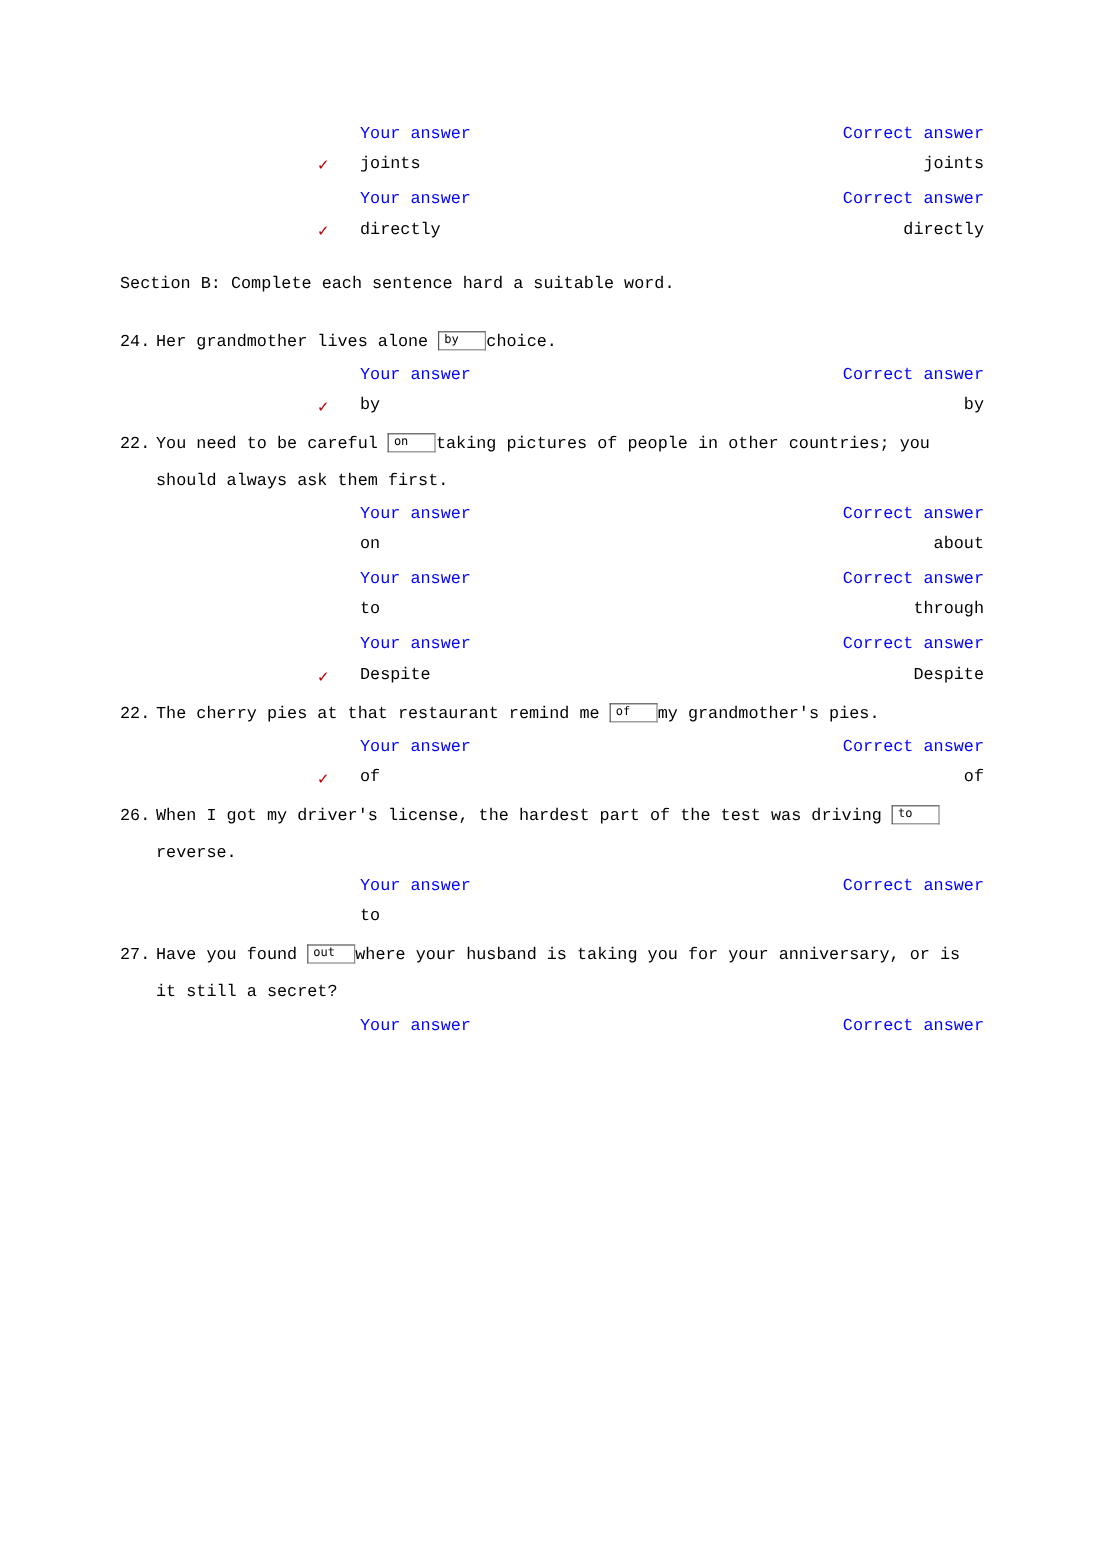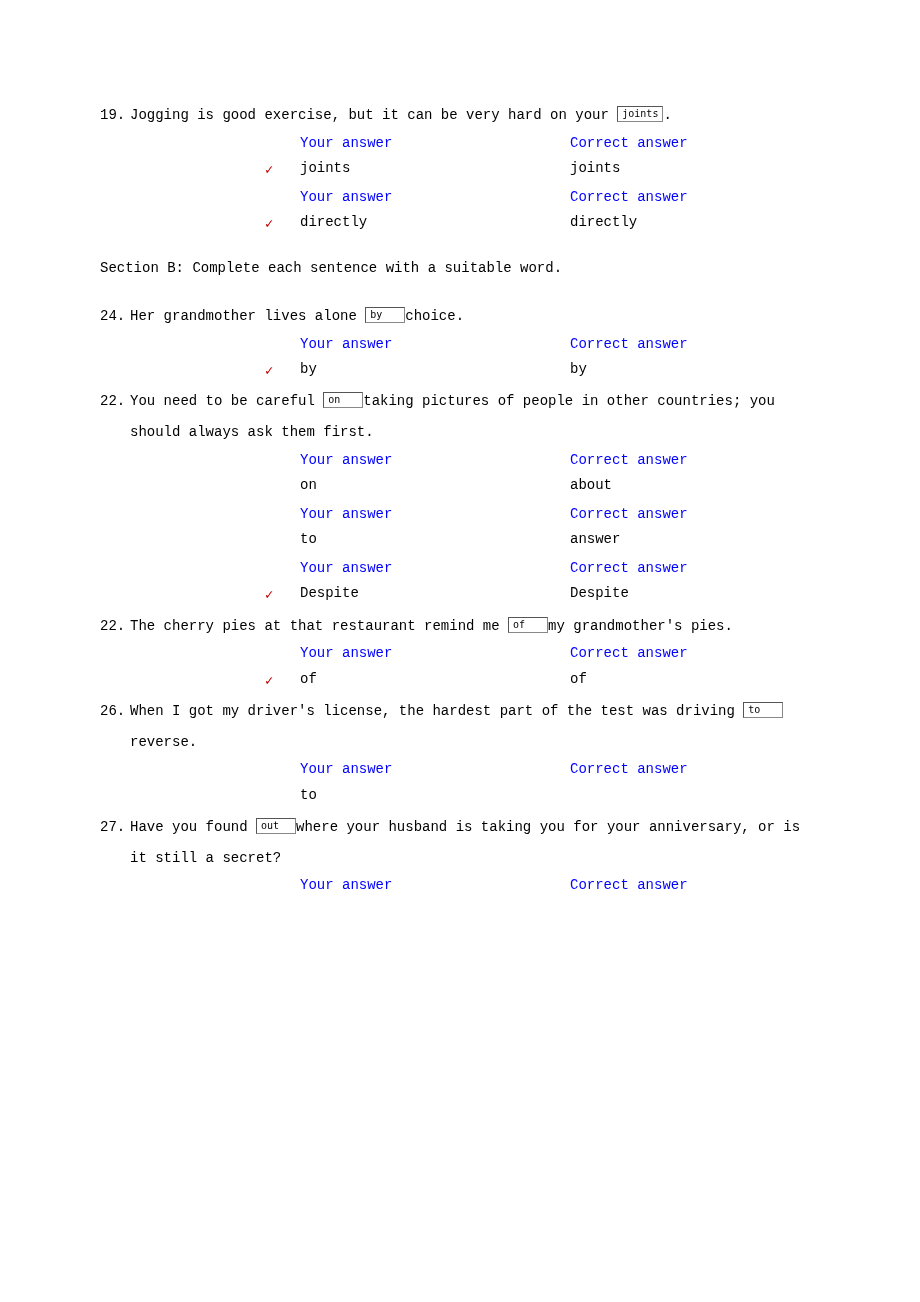--- a/index.html
+++ b/index.html
@@ -38,20 +38,21 @@
   }
   .ans-row {
     display: flex;
     margin-left: 170px;
   }
   .ans-col-your {
     width: 270px;
   }
   .ans-col-correct {
     flex: 1;
+    text-align: right;
   }
   .header {
     color: #0000ff;
   }
   .check {
     position: relative;
   }
   .checkmark {
     position: absolute;
     left: -35px;
@@ -65,21 +66,20 @@
   }
   .qline {
     line-height: 2.2;
   }
 </style>
 </head>
 <body>
 
 <div id="content">
     <div class="question">
-      <div class="qline"><span class="qnum">19.</span><span>Jogging is good exercise, but it can be very hard on your </span><span class="input-box">joints</span><span>.</span></div>
       <div>
         <div class="ans-row">
           <div class="ans-col-your header">Your answer</div>
           <div class="ans-col-correct header">Correct answer</div>
         </div>
         <div class="ans-row">
           <div class="ans-col-your check"><span class="checkmark">✓</span><span>joints</span></div>
           <div class="ans-col-correct">joints</div>
         </div>
       </div>
@@ -89,21 +89,21 @@
         <div class="ans-row">
           <div class="ans-col-your header">Your answer</div>
           <div class="ans-col-correct header">Correct answer</div>
         </div>
         <div class="ans-row">
           <div class="ans-col-your check"><span class="checkmark">✓</span><span>directly</span></div>
           <div class="ans-col-correct">directly</div>
         </div>
       </div>
     </div>
-    <div class="section-title">Section B: Complete each sentence with a suitable word.</div>
+    <div class="section-title">Section B: Complete each sentence hard a suitable word.</div>
     <div class="question">
       <div class="qline"><span class="qnum">24.</span><span>Her grandmother lives alone </span><span class="input-box">by</span><span>choice.</span></div>
       <div>
         <div class="ans-row">
           <div class="ans-col-your header">Your answer</div>
           <div class="ans-col-correct header">Correct answer</div>
         </div>
         <div class="ans-row">
           <div class="ans-col-your check"><span class="checkmark">✓</span><span>by</span></div>
           <div class="ans-col-correct">by</div>
@@ -124,21 +124,21 @@
       </div>
     </div>
     <div class="question">
       <div>
         <div class="ans-row">
           <div class="ans-col-your header">Your answer</div>
           <div class="ans-col-correct header">Correct answer</div>
         </div>
         <div class="ans-row">
           <div class="ans-col-your check"><span>to</span></div>
-          <div class="ans-col-correct">answer</div>
+          <div class="ans-col-correct">through</div>
         </div>
       </div>
     </div>
     <div class="question">
       <div>
         <div class="ans-row">
           <div class="ans-col-your header">Your answer</div>
           <div class="ans-col-correct header">Correct answer</div>
         </div>
         <div class="ans-row">

